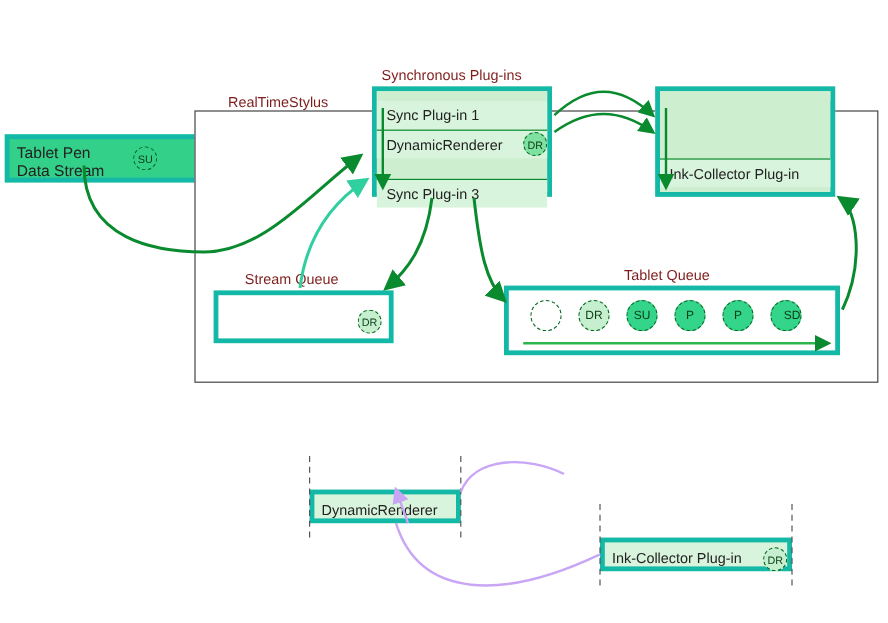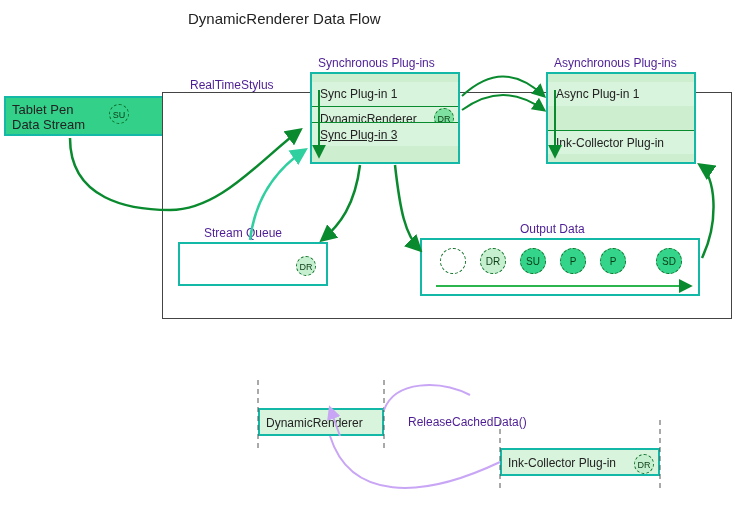--- a/index.html
+++ b/index.html
@@ -16,26 +16,26 @@
     height: 519px;
   }
   .title {
     position: absolute;
     font-size: 15px;
     color: #222;
   }
   .label {
     position: absolute;
     font-size: 12px;
-    color: #4c1d95;
+    color: #7f1d1d;
   }
   .box {
     position: absolute;
     box-sizing: border-box;
-    border: 2px solid #14b8a6;
+    border: 4px solid #14b8a6;
   }
   .fill-light { background: #d9f4dc; }
   .fill-mid   { background: #cdeecf; }
   .fill-bright{ background: #33d08a; }
   .rts {
     position: absolute;
     border: 1px solid #444;
     background: #fff;
   }
   .row {
@@ -74,69 +74,65 @@
     width:740px;
     height:519px;
     pointer-events:none;
   }
 </style>
 </head>
 <body>
 
 <div class="stage">
 
-  <div class="title" style="left:188px; top:10px;">DynamicRenderer Data Flow</div>
 
-  <div class="box fill-bright" style="left:4px; top:96px; width:162px; height:40px;padding-left:28px;">
+  <div class="box fill-bright" style="left:4px; top:112px; width:162px; height:40px;padding-left:28px;">
     <div style="position:absolute; left:6px; top:4px; width:90px; white-space:pre-line; font-size:13px;">Tablet Pen
 Data Stream</div>
     <div class="circle small" style="left:103px; top:6px; background:transparent;">SU</div>
   </div>
 
   <div class="label" style="left:190px; top:78px;">RealTimeStylus</div>
   <div class="rts" style="left:162px; top:92px; width:568px; height:225px;"></div>
 
   <div class="label" style="left:318px; top:56px;">Synchronous Plug-ins</div>
   <div class="box fill-mid" style="left:310px; top:72px; width:150px; height:92px;">
     <div style="height:8px; background:#cdeecf;"></div>
     <div style="position:relative; height:72px;">
       <div class="row first" style="top:0;">Sync Plug-in 1</div>
       <div class="row" style="top:24px;">DynamicRenderer</div>
       <div class="circle small" style="left:122px; top:26px;">DR</div>
-      <div class="row" style="top:40px;text-decoration:underline;">Sync Plug-in 3</div>
+      <div class="row" style="top:65px;">Sync Plug-in 3</div>
     </div>
   </div>
 
-  <div class="label" style="left:554px; top:56px;">Asynchronous Plug-ins</div>
   <div class="box fill-mid" style="left:546px; top:72px; width:150px; height:92px;">
     <div style="height:8px; background:#cdeecf;"></div>
     <div style="position:relative; height:72px;">
-      <div class="row first" style="top:0;">Async Plug-in 1</div>
       <div class="row" style="top:48px;">Ink-Collector Plug-in</div>
     </div>
   </div>
 
   <div class="label" style="left:204px; top:226px;">Stream Queue</div>
   <div class="box" style="left:178px; top:242px; width:150px; height:44px; background:#fff;">
     <div class="circle small pale" style="left:116px; top:12px;">DR</div>
   </div>
 
-  <div class="label" style="left:520px; top:222px;">Output Data</div>
+  <div class="label" style="left:520px; top:222px;">Tablet Queue</div>
   <div class="box" style="left:420px; top:238px; width:280px; height:58px; background:#fff;">
     <div class="circle empty" style="left:18px;  top:8px;"></div>
     <div class="circle pale" style="left:58px;  top:8px;">DR</div>
     <div class="circle bright" style="left:98px;  top:8px;">SU</div>
     <div class="circle bright" style="left:138px; top:8px;">P</div>
     <div class="circle bright" style="left:178px; top:8px;">P</div>
-    <div class="circle bright" style="left:234px; top:8px;">SD</div>
+    <div class="circle bright" style="left:218px; top:8px;text-align:right;">SD</div>
   </div>
 
   <div class="box fill-light" style="left:258px; top:408px; width:126px; height:28px; line-height:26px; padding-left:6px;">DynamicRenderer</div>
 
-  <div class="label" style="left:408px; top:415px;">ReleaseCachedData()</div>
 
   <div class="box fill-light" style="left:500px; top:448px; width:160px; height:28px; line-height:26px; padding-left:6px;">
     <span>Ink-Collector Plug-in</span>
     <div class="circle small pale" style="left:132px; top:4px;">DR</div>
   </div>
 
   <svg class="arrows">
     <defs>
       <marker id="arr-green" viewBox="0 0 10 10" refX="8" refY="5" markerWidth="7" markerHeight="7" orient="auto">
         <path d="M0,0 L10,5 L0,10 z" fill="#0a8a2e"></path>

